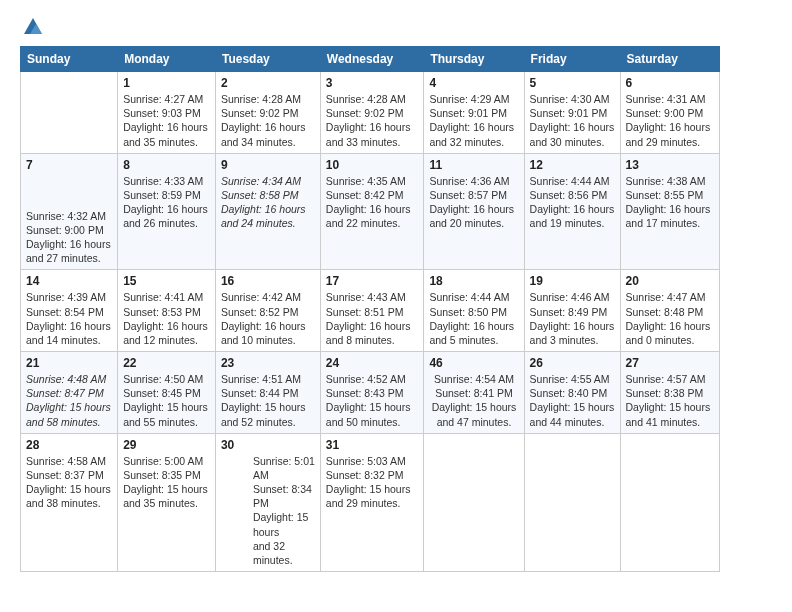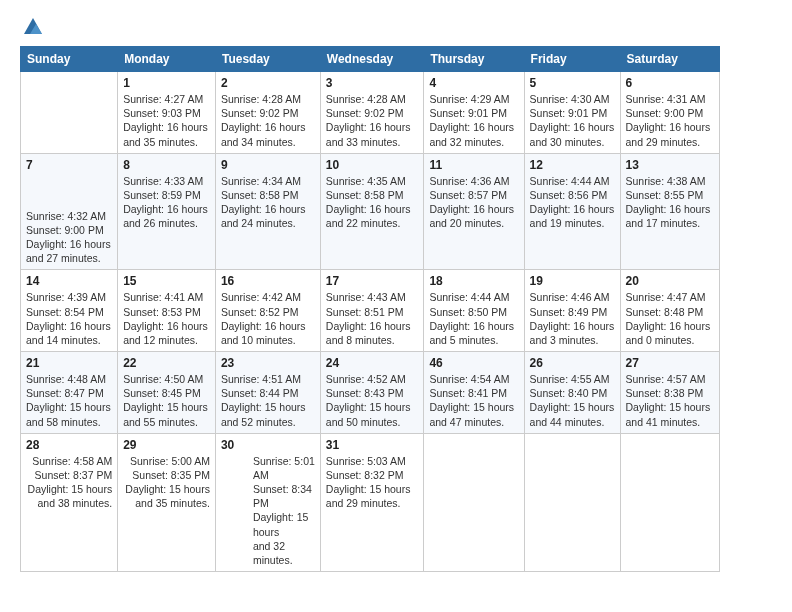--- a/index.html
+++ b/index.html
@@ -191,29 +191,29 @@
           </td>
           <td>
             <span class="day-number">8</span>
             <div class="day-info" style="white-space: pre-line;">Sunrise: 4:33 AM
 Sunset: 8:59 PM
 Daylight: 16 hours
 and 26 minutes.</div>
           </td>
           <td>
             <span class="day-number">9</span>
-            <div class="day-info" style="white-space: pre-line;">Sunrise: 4:34 AM
+            <div class="day-info" style="white-space: pre-line; font-style: italic;">Sunrise: 4:34 AM
 Sunset: 8:58 PM
 Daylight: 16 hours
 and 24 minutes.</div>
           </td>
           <td>
             <span class="day-number">10</span>
             <div class="day-info" style="white-space: pre-line;">Sunrise: 4:35 AM
-Sunset: 8:58 PM
+Sunset: 8:42 PM
 Daylight: 16 hours
 and 22 minutes.</div>
           </td>
           <td>
             <span class="day-number">11</span>
             <div class="day-info" style="white-space: pre-line;">Sunrise: 4:36 AM
 Sunset: 8:57 PM
 Daylight: 16 hours
 and 20 minutes.</div>
           </td>
@@ -279,21 +279,21 @@
             <span class="day-number">20</span>
             <div class="day-info" style="white-space: pre-line;">Sunrise: 4:47 AM
 Sunset: 8:48 PM
 Daylight: 16 hours
 and 0 minutes.</div>
           </td>
         </tr>
         <tr>
           <td>
             <span class="day-number">21</span>
-            <div class="day-info" style="white-space: pre-line;">Sunrise: 4:48 AM
+            <div class="day-info" style="white-space: pre-line; font-style: italic;">Sunrise: 4:48 AM
 Sunset: 8:47 PM
 Daylight: 15 hours
 and 58 minutes.</div>
           </td>
           <td>
             <span class="day-number">22</span>
             <div class="day-info" style="white-space: pre-line;">Sunrise: 4:50 AM
 Sunset: 8:45 PM
 Daylight: 15 hours
 and 55 minutes.</div>
@@ -307,21 +307,21 @@
           </td>
           <td>
             <span class="day-number">24</span>
             <div class="day-info" style="white-space: pre-line;">Sunrise: 4:52 AM
 Sunset: 8:43 PM
 Daylight: 15 hours
 and 50 minutes.</div>
           </td>
           <td>
             <span class="day-number">46</span>
-            <div class="day-info" style="white-space: pre-line;">Sunrise: 4:54 AM
+            <div class="day-info" style="white-space: pre-line; text-align: center;">Sunrise: 4:54 AM
 Sunset: 8:41 PM
 Daylight: 15 hours
 and 47 minutes.</div>
           </td>
           <td>
             <span class="day-number">26</span>
             <div class="day-info" style="white-space: pre-line;">Sunrise: 4:55 AM
 Sunset: 8:40 PM
 Daylight: 15 hours
 and 44 minutes.</div>
@@ -330,28 +330,28 @@
             <span class="day-number">27</span>
             <div class="day-info" style="white-space: pre-line;">Sunrise: 4:57 AM
 Sunset: 8:38 PM
 Daylight: 15 hours
 and 41 minutes.</div>
           </td>
         </tr>
         <tr>
           <td>
             <span class="day-number">28</span>
-            <div class="day-info" style="white-space: pre-line; text-align: right;">Sunrise: 4:58 AM
+            <div class="day-info" style="white-space: pre-line;">Sunrise: 4:58 AM
 Sunset: 8:37 PM
 Daylight: 15 hours
 and 38 minutes.</div>
           </td>
           <td>
             <span class="day-number">29</span>
-            <div class="day-info" style="white-space: pre-line; text-align: right;">Sunrise: 5:00 AM
+            <div class="day-info" style="white-space: pre-line;">Sunrise: 5:00 AM
 Sunset: 8:35 PM
 Daylight: 15 hours
 and 35 minutes.</div>
           </td>
           <td>
             <span class="day-number">30</span>
             <div class="day-info" style="white-space: pre-line; margin-left: 32px;">Sunrise: 5:01 AM
 Sunset: 8:34 PM
 Daylight: 15 hours
 and 32 minutes.</div>

